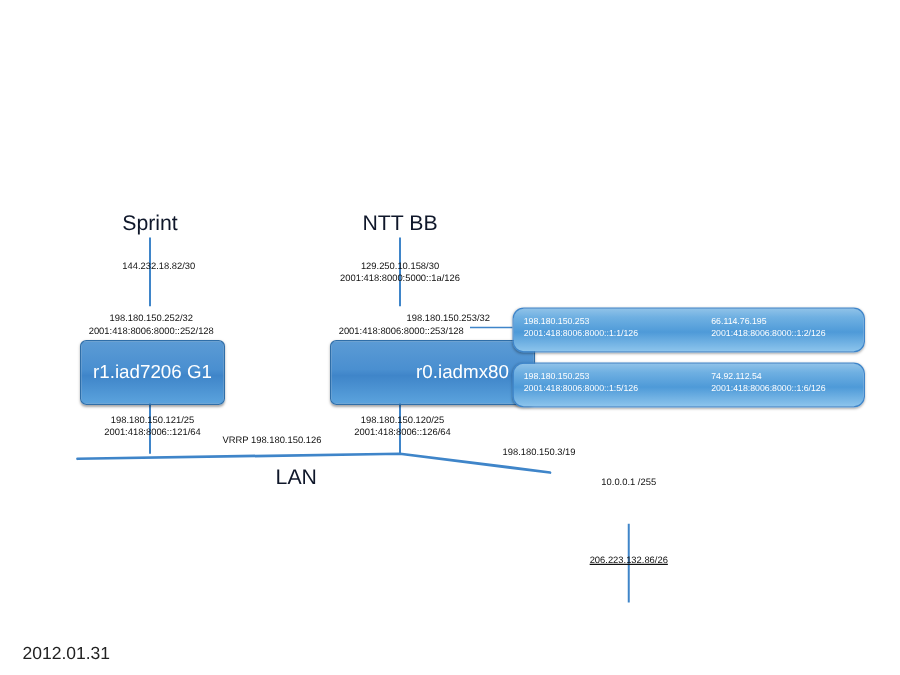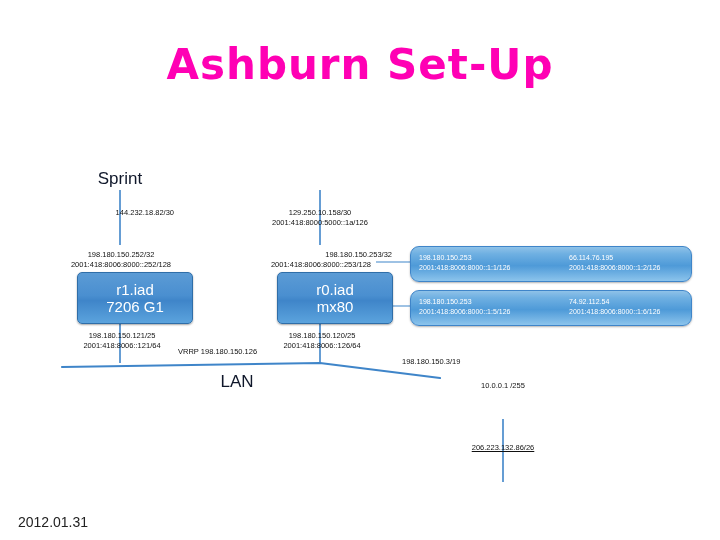--- a/index.html
+++ b/index.html
@@ -42,24 +42,22 @@
     font-family: Liberation Sans, sans-serif;
   }
 
   .router {
     border-radius: 5px;
     background: linear-gradient(to bottom, #5b9bd5 0%, #4a8fd0 45%, #3f85c9 55%, #5ba3dd 100%);
     border: 1px solid #2f6ea8;
     box-shadow: 0 1px 2px rgba(0,0,0,0.35);
     color: #ffffff;
     display: flex;
-    flex-direction: column;
     align-items: center;
     justify-content: center;
-    margin-left: 13px;
   }
   .router .rname {
     font-size: 15px;
     line-height: 1.15;
     text-align: center;
     color: #ffffff;
   }
   .router .rname.small { font-size: 12px; }
 
   .iface {
@@ -115,43 +113,43 @@
     <line x1="320" y1="322" x2="320" y2="363" stroke="#3f85c9" stroke-width="1.6"></line>
 
     <path d="M 62 367 L 320 363 L 440 378" stroke="#3f85c9" stroke-width="2.2" fill="none" stroke-linecap="round" stroke-linejoin="round"></path>
 
     <line x1="503" y1="419" x2="503" y2="482" stroke="#3f85c9" stroke-width="1.6"></line>
 
     <line x1="376" y1="262" x2="410" y2="262" stroke="#3f85c9" stroke-width="1.2"></line>
     <line x1="376" y1="306" x2="410" y2="306" stroke="#3f85c9" stroke-width="1.2"></line>
   </svg>
 
-  <div id="title" class="abs">Ashburn Set-Up</div>
 
   <div class="abs node-label" style="left:60px; top:169px; width:120px;">Sprint</div>
+  <div class="abs node-label" style="left:258px; top:169px; width:124px;">NTT BB</div>
 
-  <div class="abs iface" style="left:52px; top:208px; width:122px;text-align:right;">144.232.18.82/30</div>
+  <div class="abs iface" style="left:66px; top:208px; width:122px;">144.232.18.82/30</div>
   <div class="abs iface" style="left:248px; top:208px; width:144px;">129.250.10.158/30</div>
   <div class="abs iface" style="left:248px; top:218px; width:144px;">2001:418:8000:5000::1a/126</div>
 
   <div class="abs iface" style="left:50px; top:250px; width:142px;">198.180.150.252/32</div>
   <div class="abs iface" style="left:50px; top:260px; width:142px;">2001:418:8006:8000::252/128</div>
 
   <div class="abs router" style="left:64px; top:272px; width:114px; height:50px;">
     <div class="rname">r1.iad</div>
     <div class="rname">7206 G1</div>
   </div>
 
   <div class="abs iface" style="left:52px; top:331px; width:140px;">198.180.150.121/25</div>
   <div class="abs iface" style="left:52px; top:341px; width:140px;">2001:418:8006::121/64</div>
 
   <div class="abs iface" style="left:250px; top:250px; width:142px;text-align:right;">198.180.150.253/32</div>
   <div class="abs iface" style="left:250px; top:260px; width:142px;">2001:418:8006:8000::253/128</div>
 
-  <div class="abs router" style="left:264px; top:272px; width:114px; height:50px;">
+  <div class="abs router" style="left:264px; top:272px; width:114px; height:50px;padding-left:48px;">
     <div class="rname">r0.iad</div>
     <div class="rname">mx80</div>
   </div>
 
   <div class="abs iface" style="left:252px; top:331px; width:140px;">198.180.150.120/25</div>
   <div class="abs iface" style="left:252px; top:341px; width:140px;">2001:418:8006::126/64</div>
 
   <div class="abs iface" style="left:178px; top:347px; width:130px; text-align:left;">VRRP 198.180.150.126</div>
 
   <div class="abs node-label" style="left:182px; top:372px; width:110px;">LAN</div>

